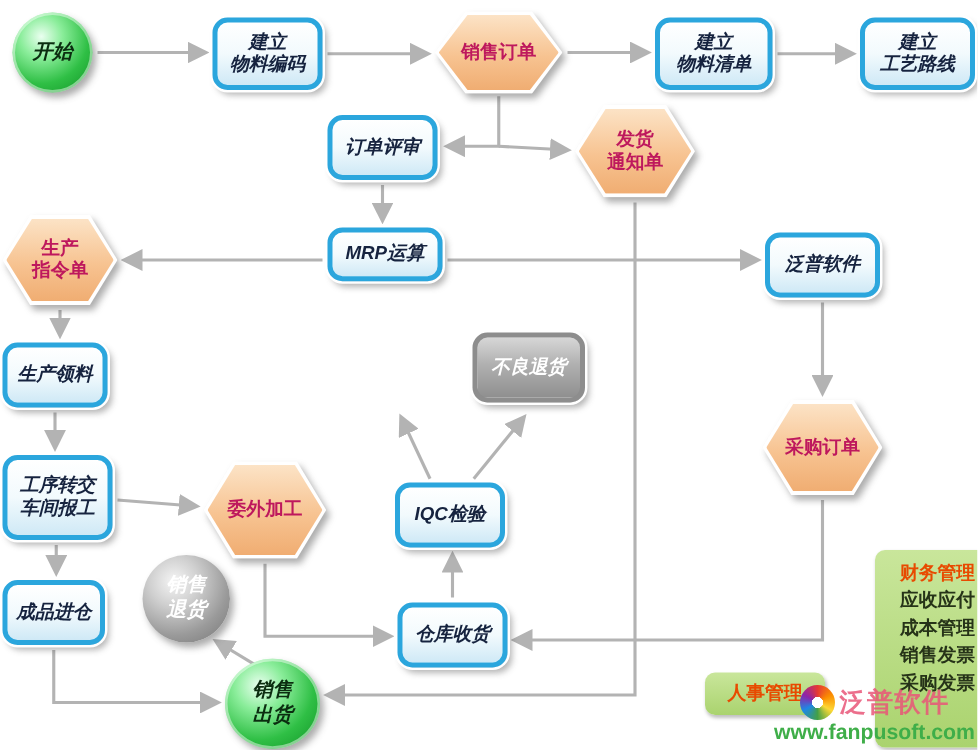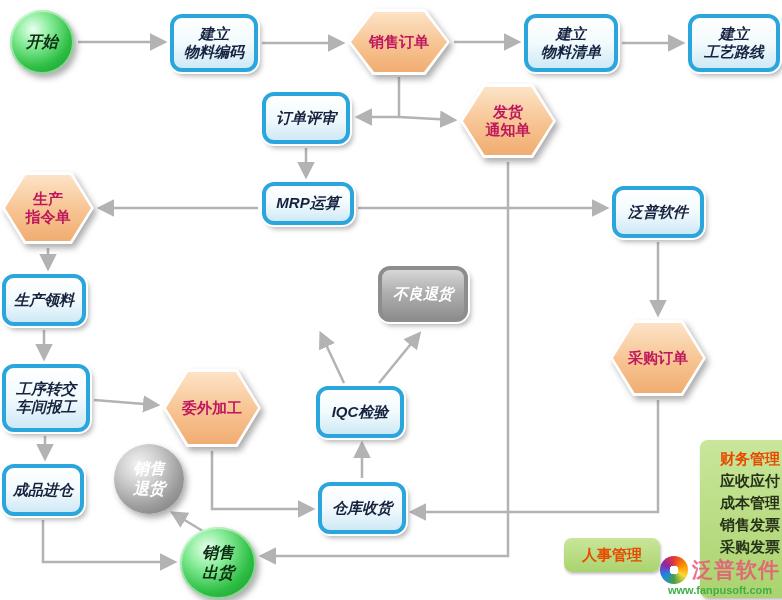--- a/index.html
+++ b/index.html
@@ -59,21 +59,21 @@
   .panel-title{color:#e84a00;font-weight:700;font-size:15px;line-height:22px;}
   .panel-item{color:#263318;font-weight:700;font-size:15px;line-height:22px;}
   .watermark{position:absolute;right:2px;bottom:4px;display:flex;flex-direction:column;align-items:center;z-index:5;}
   .wm-row{display:flex;align-items:center;gap:4px;}
   .wm-logo{
     width:28px;height:28px;border-radius:50%;
     background:radial-gradient(circle at 50% 50%,#ffffff 0 22%,rgba(255,255,255,0) 23%),
                conic-gradient(#e53935,#fb8c00,#fdd835,#43a047,#1e88e5,#8e24aa,#e53935);
   }
   .wm-brand{font-size:21px;font-weight:700;color:rgba(233,86,120,.85);letter-spacing:1px;}
-  .wm-url{font-size:11px;font-weight:700;color:#3fae49;}
+  .wm-url{font-size:17px;font-weight:700;color:#3fae49;}
 </style>
 </head>
 <body>
 
 <div class="canvas">
 
   <svg class="edges" width="782" height="600" viewBox="0 0 782 600">
     <defs>
       <marker id="arr" viewBox="0 0 10 10" refX="8" refY="5" markerWidth="7" markerHeight="7" orient="auto-start-reverse">
         <path d="M0,0 L10,5 L0,10 z" fill="#b3b3b3"></path>

